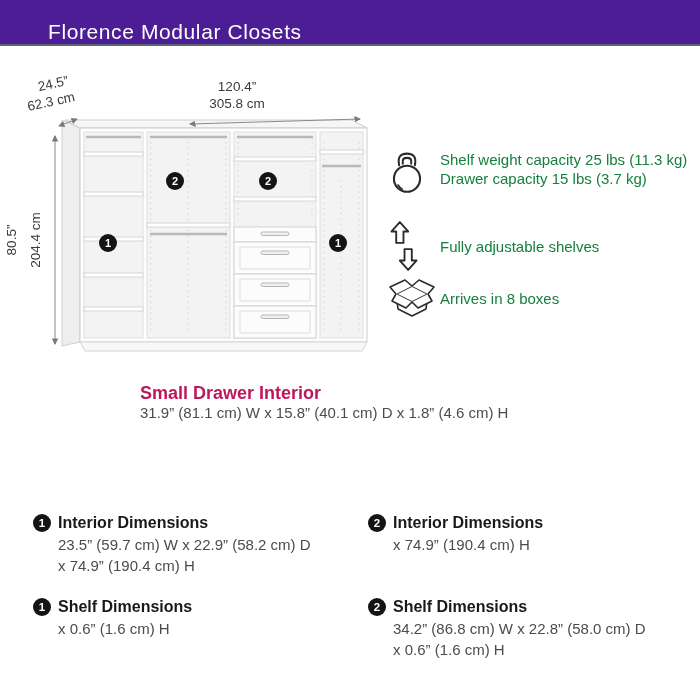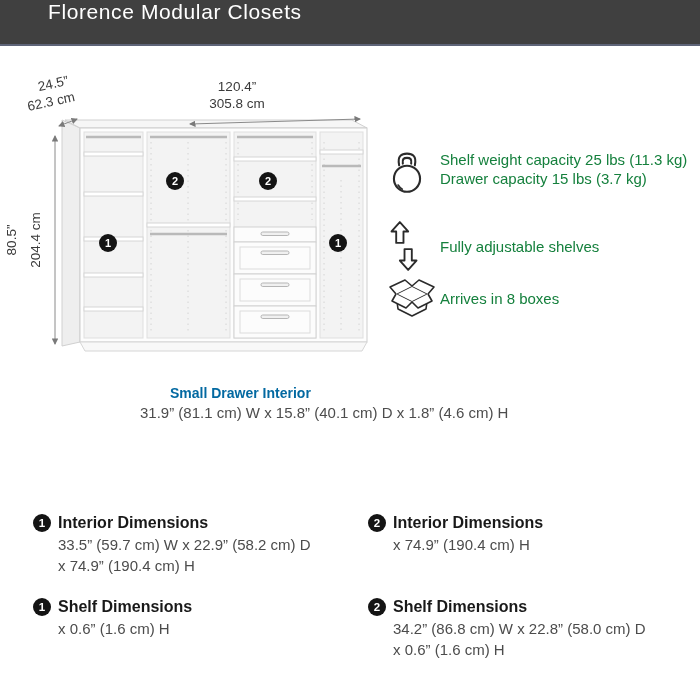--- a/index.html
+++ b/index.html
@@ -5,22 +5,22 @@
   html,body{margin:0;padding:0;}
   body{
     width:700px;height:700px;position:relative;overflow:hidden;
     background:#ffffff;
     font-family:"Liberation Sans","DejaVu Sans",sans-serif;
     -webkit-font-smoothing:antialiased;
   }
   
   .header{
     position:absolute;left:0;top:0;width:700px;height:44px;
-    background:#404040;border-bottom:2px solid #5e6478;
-    display:flex;align-items:flex-start;
+    background:#4c1d95;border-bottom:2px solid #5e6478;
+    display:flex;align-items:flex-end;
   }
   .header-title{
     color:#ffffff;font-size:21px;font-weight:500;letter-spacing:.6px;
     padding-left:48px;
   }
   
   .diagram-wrap{position:absolute;left:0;top:50px;width:390px;height:320px;}
   .diagram-wrap svg{display:block;}
   .dim-label{fill:#3a3a3a;font-size:13.5px;font-family:"Liberation Sans",sans-serif;}
   .badge-num{fill:#ffffff;font-size:11px;font-weight:bold;font-family:"Liberation Sans",sans-serif;}
@@ -28,21 +28,21 @@
   .features{position:absolute;left:388px;top:140px;width:310px;}
   .feature-row{position:absolute;left:0;display:flex;}
   .feature-icon{color:#2b2b2b;flex:0 0 auto;}
   .feature-text{
     position:absolute;left:52px;color:#15803d;font-size:15px;line-height:19px;
     white-space:nowrap;
   }
   
   .drawer-block{position:absolute;left:140px;top:384px;}
   .drawer-group{margin-bottom:17px;}
-  .drawer-title{color:#0369a1;font-size:14px;font-weight:600;line-height:19px;margin-left:30px;}
+  .drawer-title{color:#be185d;font-size:18px;font-weight:600;line-height:19px;}
   .drawer-dims{color:#4d4d4d;font-size:15px;line-height:20px;}
   
   .dim-grid{
     position:absolute;left:33px;top:512px;width:645px;
     display:grid;grid-template-columns:335px auto;row-gap:20px;
   }
   .dim-block{display:flex;align-items:flex-start;}
   .num-badge{
     flex:0 0 auto;width:18px;height:18px;border-radius:50%;
     background:#141414;color:#ffffff;font-size:11.5px;font-weight:bold;
@@ -212,21 +212,21 @@
     <div class="drawer-dims">31.9” (81.1 cm) W x 15.8” (40.1 cm) D x 1.8” (4.6 cm) H</div>
   </div>
 </div>
 
 <div class="dim-grid">
 
   <div class="dim-block">
     <span class="num-badge">1</span>
     <div>
       <div class="dim-block-title">Interior Dimensions</div>
-      <div class="dim-block-line">33.5” (59.7 cm) W x 22.9” (58.2 cm) D</div>
+      <div class="dim-block-line">23.5” (59.7 cm) W x 22.9” (58.2 cm) D</div>
       <div class="dim-block-line">x 74.9” (190.4 cm) H</div>
     </div>
   </div>
 
   <div class="dim-block">
     <span class="num-badge">2</span>
     <div>
       <div class="dim-block-title">Interior Dimensions</div>
       <div class="dim-block-line">x 74.9” (190.4 cm) H</div>
     </div>

